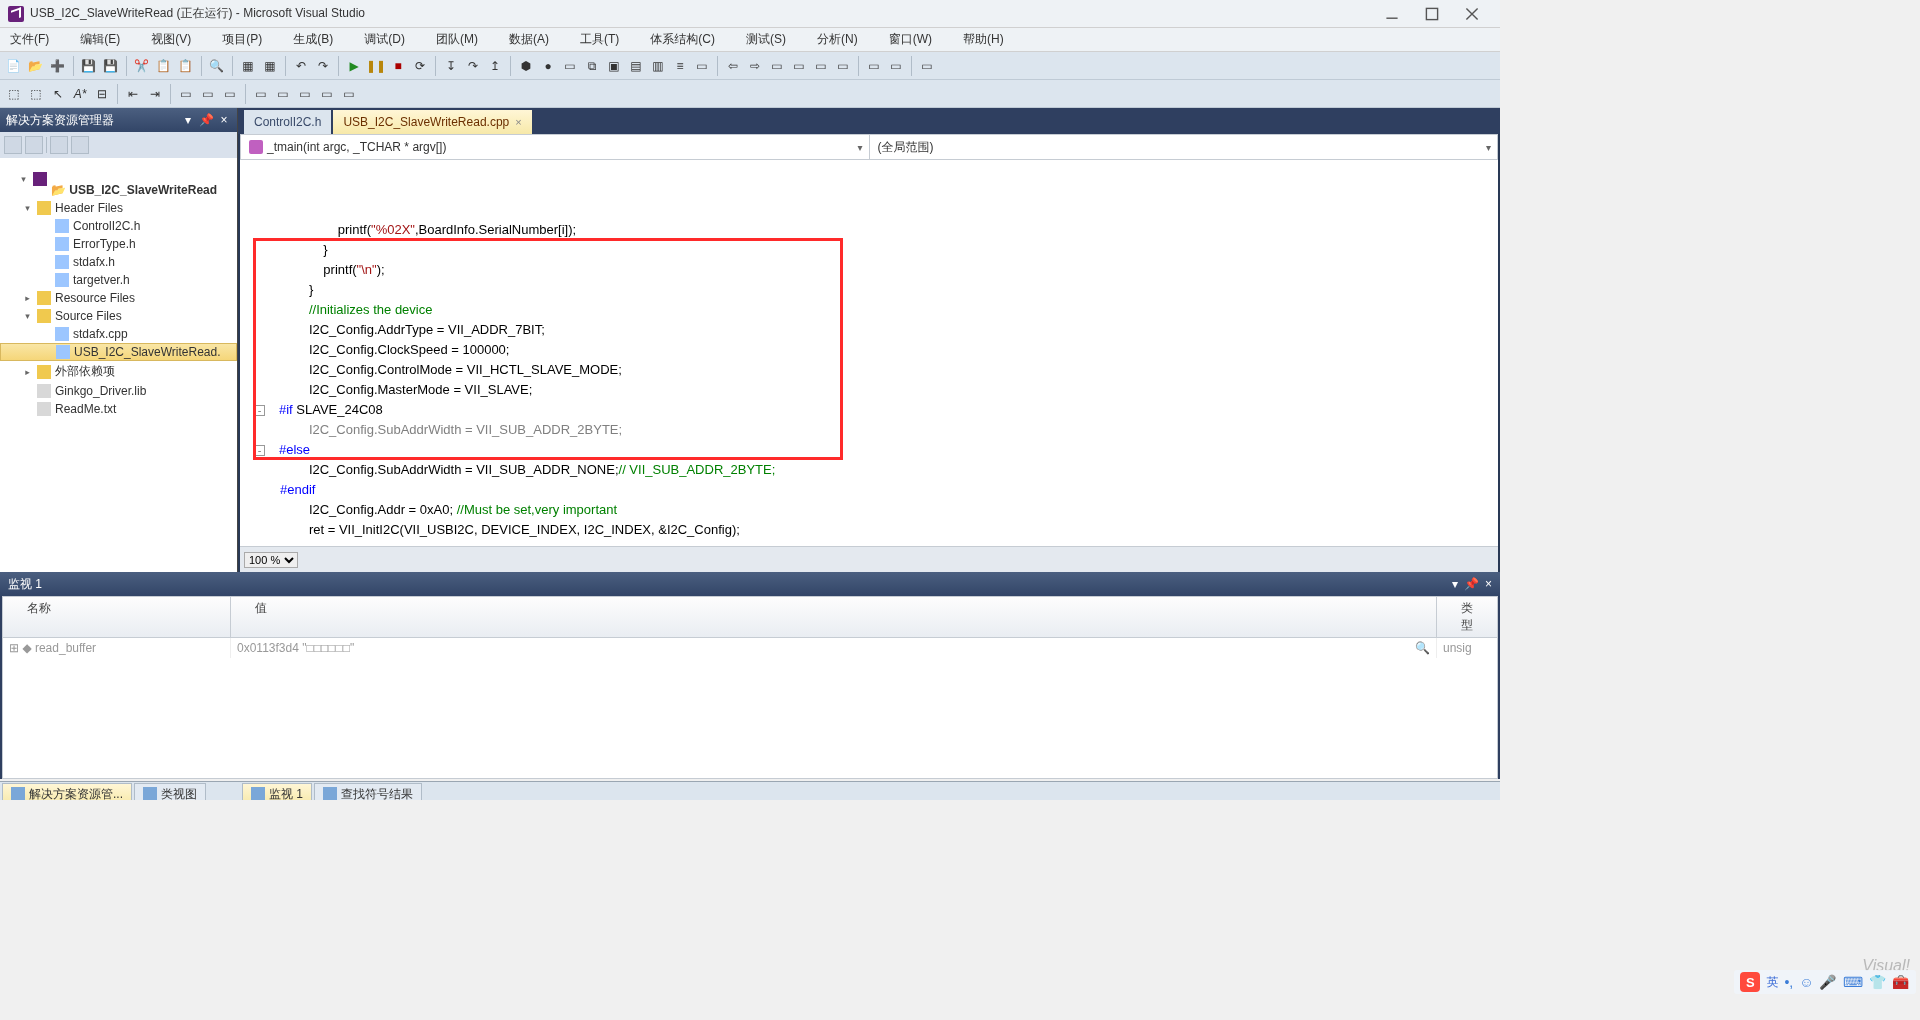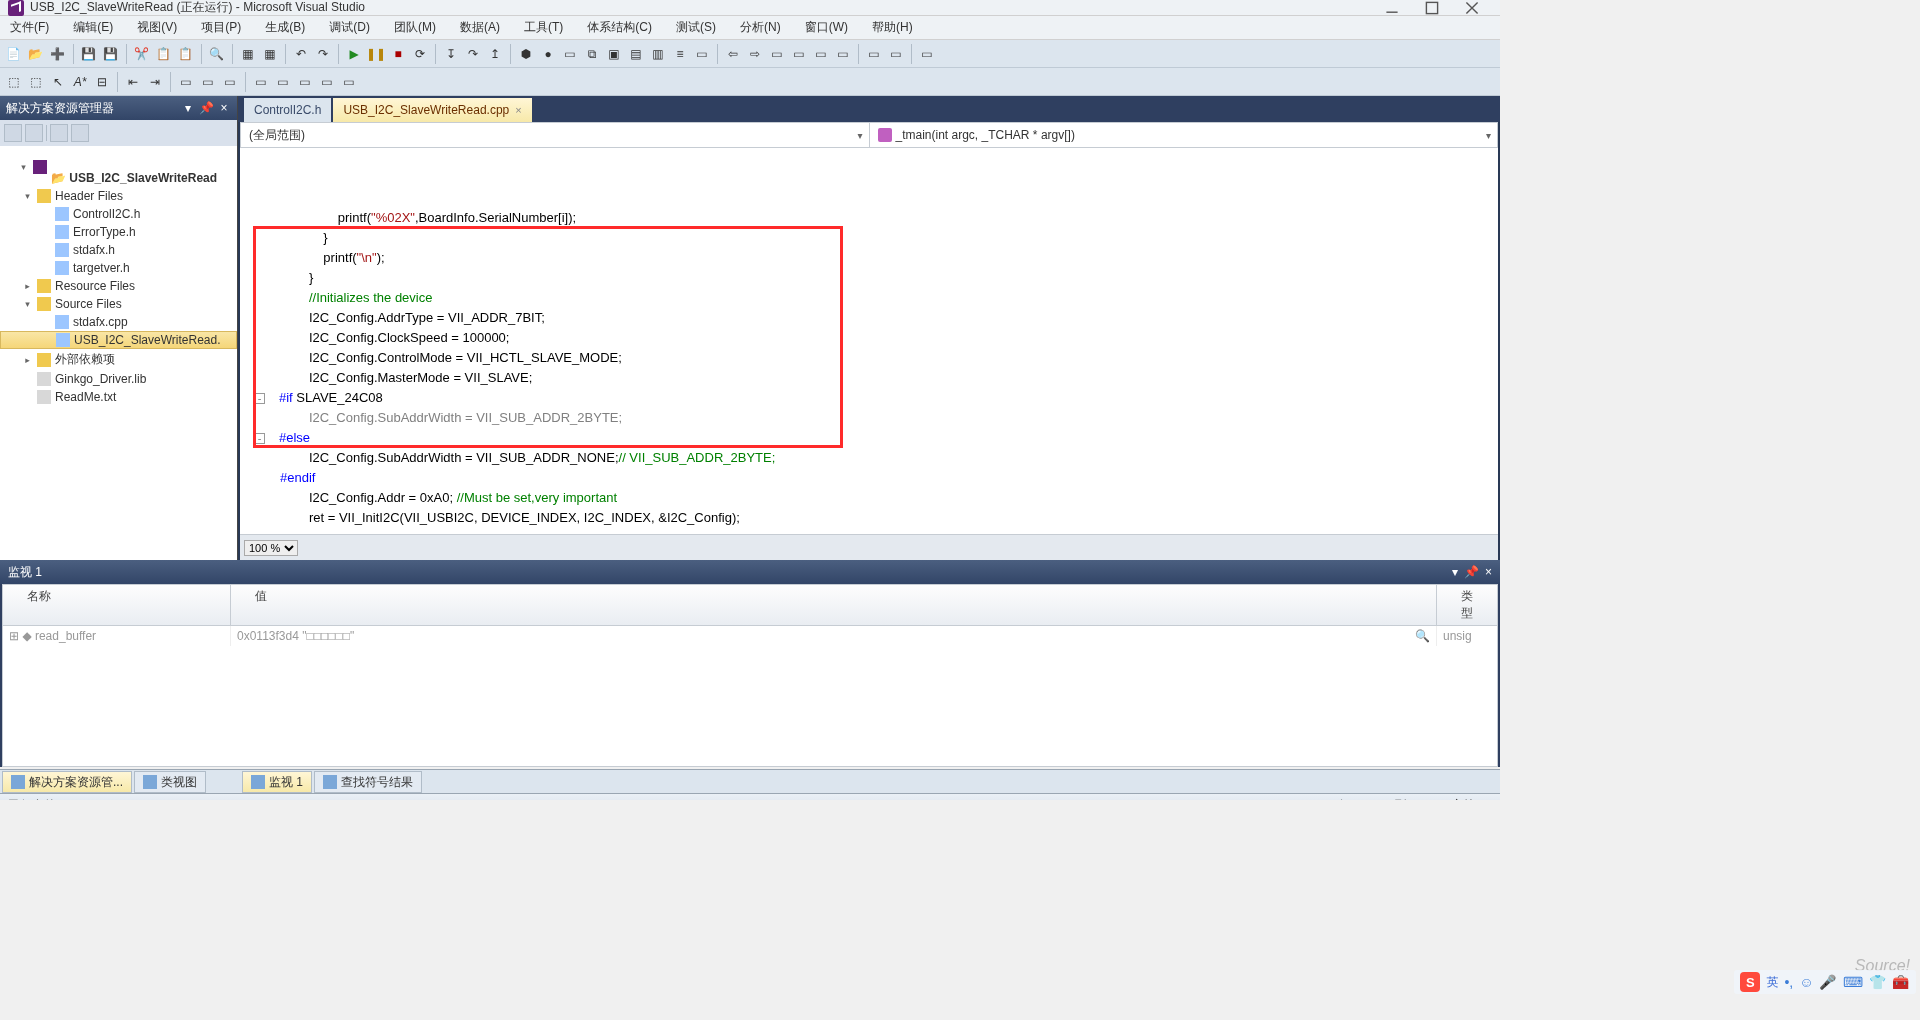--- a/index.html
+++ b/index.html
@@ -1,22 +1,22 @@
 <!DOCTYPE html>
 <html><head>
 <meta charset="utf-8">
 <style>
   * { margin: 0; padding: 0; box-sizing: border-box; font-family: "Microsoft YaHei", "Segoe UI", Tahoma, sans-serif; }
   body { background: #f0f0f0; font-size: 12px; color: #333; overflow: hidden; width: 1500px; height: 800px; }
-  .titlebar { height: 16px; background: #eef2f5; display: flex; align-items: center; padding: 0 8px; border-bottom: 1px solid #d0d0d0; }
+  .titlebar { height: 28px; background: #eef2f5; display: flex; align-items: center; padding: 0 8px; border-bottom: 1px solid #d0d0d0; }
   .titlebar .vs-logo { width: 16px; height: 16px; background: #68217a; border-radius: 2px; margin-right: 6px; position: relative; }
   .titlebar .vs-logo::before { content:""; position:absolute; inset:3px; border:2px solid #fff; border-left:0; border-bottom:0; transform: skewY(-20deg); }
   .titlebar .title { flex: 1; font-size: 12px; color: #333; }
   .titlebar .winbtn { width: 40px; height: 24px; display: flex; align-items: center; justify-content: center; cursor: pointer; fill:#555;}
-  .menubar { height: 24px; background: #eef2f5; display: flex; align-items: center; padding: 0 4px; gap: 12px; border-bottom: 1px solid #d0d0d0;}
+  .menubar { height: 24px; background: #eef2f5; display: flex; align-items: center; padding: 0 4px; gap: 19px; border-bottom: 1px solid #d0d0d0;}
   .menubar span { padding: 2px 6px; cursor: pointer; font-size: 12px; }
   .toolbar { height: 28px; background: #dce5ee; display: flex; align-items: center; padding: 2px 4px; gap:2px; border-bottom: 1px solid #bfcad5;}
   .tool-sep { width: 1px; height: 20px; background: #b0bcc8; margin: 0 3px; }
   .tool-btn { width: 20px; height: 20px; display:flex; align-items:center; justify-content:center; border:1px solid transparent; cursor:pointer; font-size:12px;}
   .play { color:#228B22; } .pause{color:#b8860b;} .stop{color:#a00;}
   .main { display: flex; height: 464px; }
   .panel-left { width: 238px; background: #293955; color:#fff; display:flex; flex-direction:column; border-right:1px solid #444; }
   .panel-left .hdr { height: 24px; background:#3a4b6a linear-gradient(to bottom,#4b5f80,#324567); display:flex; align-items:center; padding:0 6px; font-size:12px; color:#fff; justify-content:space-between;}
   .panel-left .hdr .rbtns { display:flex; gap:4px;}
   .panel-left .sm-x { cursor:pointer; width:14px; text-align:center;}
@@ -270,25 +270,25 @@
         <div class="tab">
           <span>ControlI2C.h</span>
         </div>
         <div class="tab active">
           <span>USB_I2C_SlaveWriteRead.cpp</span>
           <span class="tb-x">×</span>
         </div>
       </div>
     <div class="dropdowns">
       <div class="dd">
-          <span>(全局范围)</span>
-        </div>
-      <div class="dd">
           <span class="meth-ico"></span>
           <span>_tmain(int argc, _TCHAR * argv[])</span>
+        </div>
+      <div class="dd">
+          <span>(全局范围)</span>
         </div>
     </div>
     <div class="code" id="code">
       <div class="hlbox"></div>
     <div><span class="">                printf(</span><span class="str">"%02X"</span><span class="">,BoardInfo.SerialNumber[i]);</span></div><div><span class="">            }</span></div><div><span class="">            printf(</span><span class="str">"\n"</span><span class="">);</span></div><div><span class="">        }</span></div><div><span class="">        </span><span class="cmt">//Initializes the device</span></div><div><span class="">        I2C_Config.AddrType = VII_ADDR_7BIT;</span></div><div><span class="">        I2C_Config.ClockSpeed = 100000;</span></div><div><span class="">        I2C_Config.ControlMode = VII_HCTL_SLAVE_MODE;</span></div><div><span class="">        I2C_Config.MasterMode = VII_SLAVE;</span></div><div><span class="fold">-</span><span class="pp">#if</span><span class=""> SLAVE_24C08</span></div><div><span class="ppgray">        I2C_Config.SubAddrWidth = VII_SUB_ADDR_2BYTE;</span></div><div><span class="fold">-</span><span class="pp">#else</span></div><div><span class="">        I2C_Config.SubAddrWidth = VII_SUB_ADDR_NONE;</span><span class="cmt">// VII_SUB_ADDR_2BYTE;</span></div><div><span class="pp">#endif</span></div><div><span class="">        I2C_Config.Addr = 0xA0; </span><span class="cmt">//Must be set,very important</span></div><div><span class="">        ret = VII_InitI2C(VII_USBI2C, DEVICE_INDEX, I2C_INDEX, &amp;I2C_Config);</span></div></div>
     <div class="zoom-row">
       <select><option>100 %</option></select>
     </div>
   </div>
 </div>
@@ -331,21 +331,21 @@
 
 <div class="statusbar">
   <span>已保存的项</span>
   <div class="sr">
     <span><span>行</span> <span>73</span></span>
     <span><span>列</span> <span>72</span></span>
     <span><span>字符</span> <span>72</span></span>
   </div>
 </div>
 
-<div class="overlay-brand">Source!</div>
+<div class="overlay-brand">Visual!</div>
 <div class="overlay-ime">
   <div class="sogou">S</div>
   <span>英</span>
   <span class="ico">•,</span>
   <span class="ico">☺</span>
   <span class="ico">🎤</span>
   <span class="ico">⌨</span>
   <span class="ico">👕</span>
   <span class="ico">🧰</span>
 </div>

